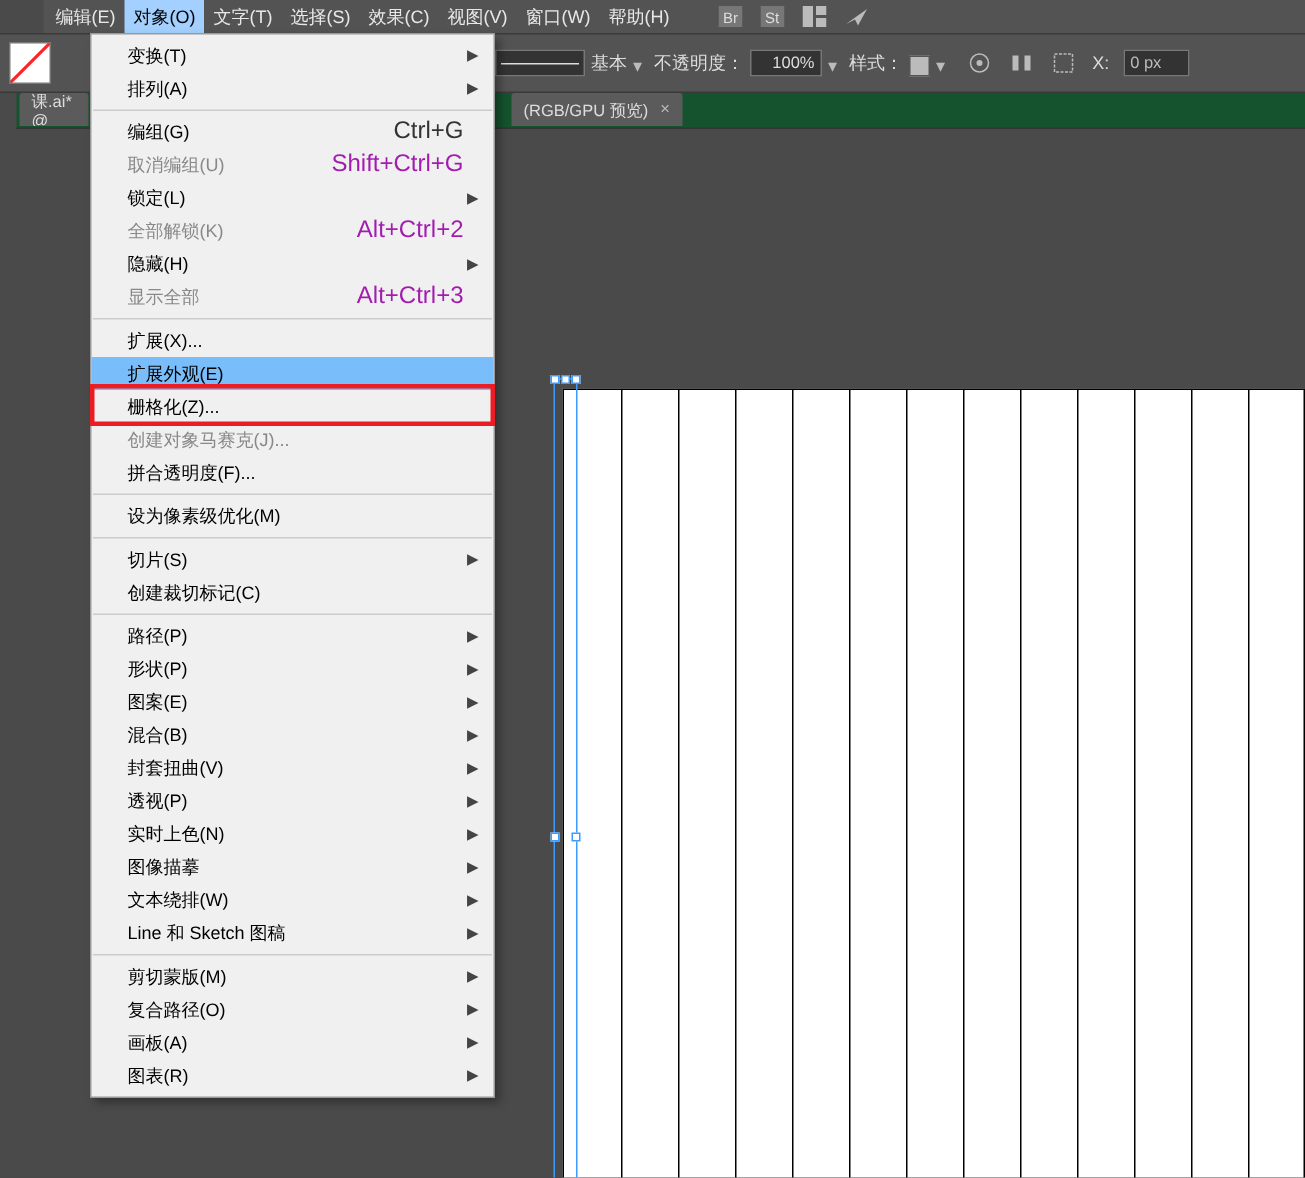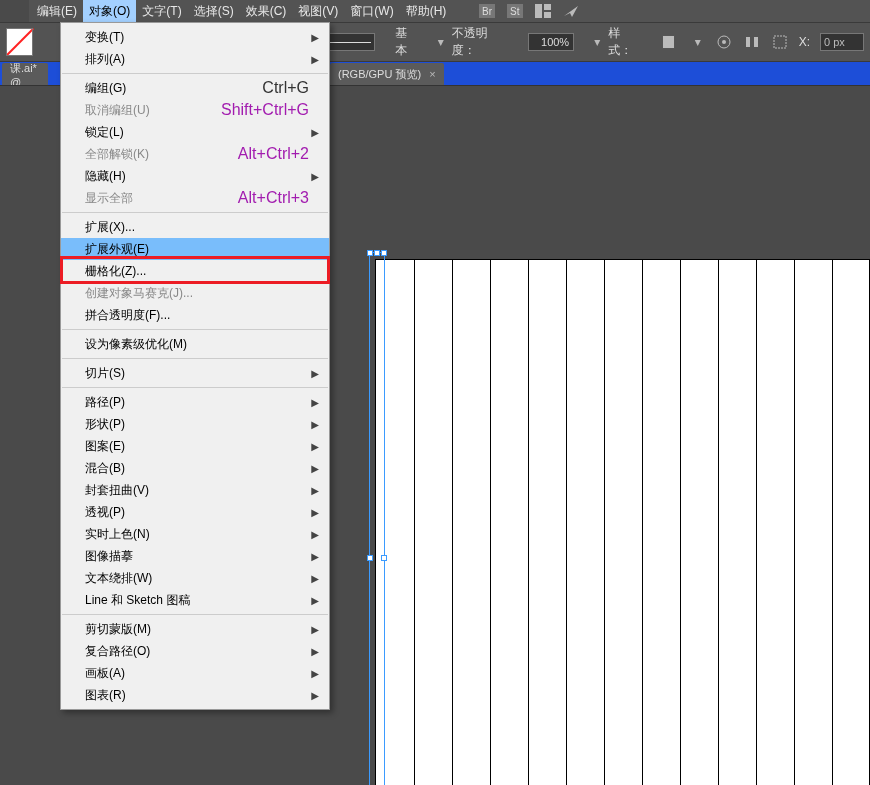--- a/index.html
+++ b/index.html
@@ -7,29 +7,29 @@
   .menubar { background:#535353; height:22px; display:flex; align-items:center; padding-left:2px; gap:0;margin-left:29px; }
   .menubar .menu { padding:2px 6px; height:22px; line-height:18px; cursor:default; }
   .menubar .menu.active { background:#a3d0ff; color:#000; }
   .menubar .spacer { width:12px; }
   .menubar .icongroup { display:flex; gap:10px; margin-left:14px; align-items:flex-end; }
   .ibox { width:18px; height:18px; display:flex; align-items:center; justify-content:center; color:#ccc; }
   .toolbar { background:#535353; height:40px; display:flex; align-items:center; padding:0 6px; gap:8px; border-top:1px solid #3a3a3a; border-bottom:1px solid #3a3a3a; }
   .swatch { width:28px; height:28px; background:#fff; position:relative; }
   .swatch::after { content:""; position:absolute; inset:0; border:1px solid #777; }
   .swatch .diag { position:absolute; width:38px; height:2px; background:#f22; transform:rotate(-45deg); left:-5px; top:13px; }
-  .toolfield { display:flex; align-items:center; gap:20px; color:#ddd; }
+  .toolfield { display:flex; align-items:flex-end; gap:4px; color:#ddd; }
   .strokebox { width:60px; height:18px; background:#333; border:1px solid #777; display:flex; align-items:center; padding:0 3px; }
   .strokebox .line { flex:1; height:1px; background:#ddd; }
   .lbl { font-size:12px; color:#ddd; }
   .opinput { width:48px; height:18px; background:#333; border:1px solid #777; color:#ddd; font-size:11px; padding:0 4px; display:flex; align-items:center; justify-content:flex-end; }
   .swatch2 { width:14px; height:14px; background:#bbb; border:1px solid #555; }
   .iconset { display:flex; align-items:center; gap:10px; margin-left:6px; color:#bbb; }
   .numbox { background:#333; border:1px solid #777; color:#bbb; font-size:11px; height:18px; width:44px; display:flex; align-items:center; padding:0 3px; }
-  .tabbar { background:#1d4ed8; height:24px; display:flex; align-items:flex-end; padding-left:2px; border-bottom:1px solid #333; }
+  .tabbar { background:#14532d; height:24px; display:flex; align-items:flex-start; padding-left:2px; border-bottom:1px solid #333;margin-left:11px; }
   .tab { background:#5b5b5b; color:#ddd; font-size:11px; height:22px; display:flex; align-items:center; padding:0 8px; border-radius:2px 2px 0 0; margin-right:2px; }
   .tab.hidden-left { width:46px; overflow:hidden; }
   .tab .x { margin-left:8px; color:#bbb; }
   .canvaswrap { position:absolute; left:0; right:0; top:86px; bottom:0; background:#4a4a4a; }
   .canvas { position:absolute; left:375px; top:173px; width:495px; height:600px; background:#fff; border:1px solid #000; }
   .gridline { position:absolute; top:0; bottom:0; width:1px; background:#000; }
   .selbox { position:absolute; left:369px; top:166px; width:16px; height:612px; border:1px solid #3b9bff; }
   .handle { position:absolute; width:6px; height:6px; background:#fff; border:1px solid #3b9bff; }
   .dropdown { position:absolute; left:60px; top:22px; width:270px; background:#f0f0f0; color:#000; border:1px solid #999; box-shadow:3px 3px 6px rgba(0,0,0,.35); padding:3px 0; z-index:20; }
   .dd-item { display:flex; align-items:center; height:22px; padding:0 20px 0 24px; position:relative; font-size:12px; }
@@ -217,20 +217,23 @@
     </div>
     <div class="dd-sep"></div>
     <div class="dd-item">
       <span>设为像素级优化(M)</span>
     </div>
     <div class="dd-sep"></div>
     <div class="dd-item">
       <span>切片(S)</span>
       <span class="arrow">▶</span>
     </div>
+    <div class="dd-item">
+      <span>创建裁切标记(C)</span>
+    </div>
     <div class="dd-sep"></div>
     <div class="dd-item">
       <span>路径(P)</span>
       <span class="arrow">▶</span>
     </div>
     <div class="dd-item">
       <span>形状(P)</span>
       <span class="arrow">▶</span>
     </div>
     <div class="dd-item">

